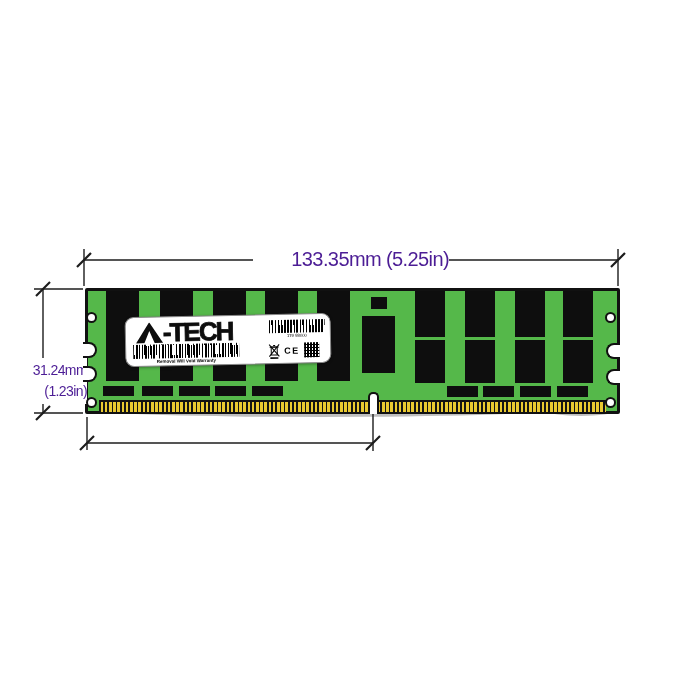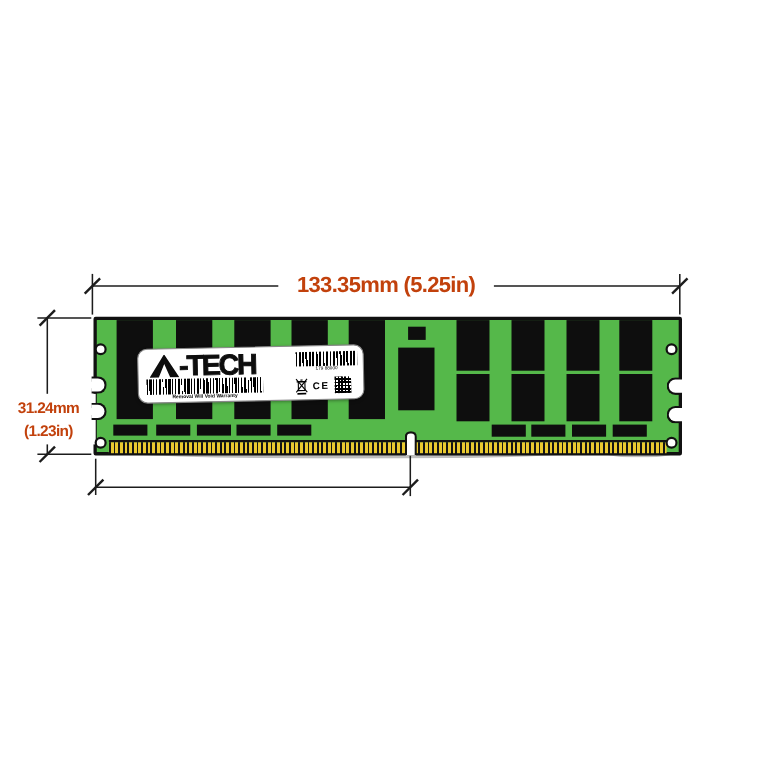--- a/index.html
+++ b/index.html
@@ -9,22 +9,22 @@
     width: 700px; height: 700px;
     background: #fff;
     font-family: "Liberation Sans", sans-serif;
     color: #1a1a1a;
     overflow: hidden;
   }
 
   
   svg.dims { position:absolute; left:0; top:0; z-index:1; }
   .dim-text {
-    position:absolute; z-index:3; background:#fff; text-align:center;
-    font-weight:bold; letter-spacing:-0.6px; color:#c2410c;
+    position:absolute; z-index:3; background:#fff; text-align:right;
+    font-weight:normal; letter-spacing:-0.6px; color:#4c1d95;
   }
   .dim-top    { left:253px; top:247px; width:196px; height:25px; line-height:25px; font-size:20px; }
   .dim-left   { left:1px;   top:330px; width:86px;  font-size:14px; line-height:21px; padding:2px 0;margin-top:28px; }
   .dim-bottom { left:140px; top:431px; width:176px; height:24px; line-height:24px; font-size:20px; }
 
   
   .swoosh { position:absolute; border-radius:50%; border-bottom:3px solid rgba(110,110,110,.45); }
   .swoosh1 { left:98px;  top:403px; width:445px; height:14px; }
   .swoosh2 { left:548px; top:406px; width:66px;  height:10px; }
 

